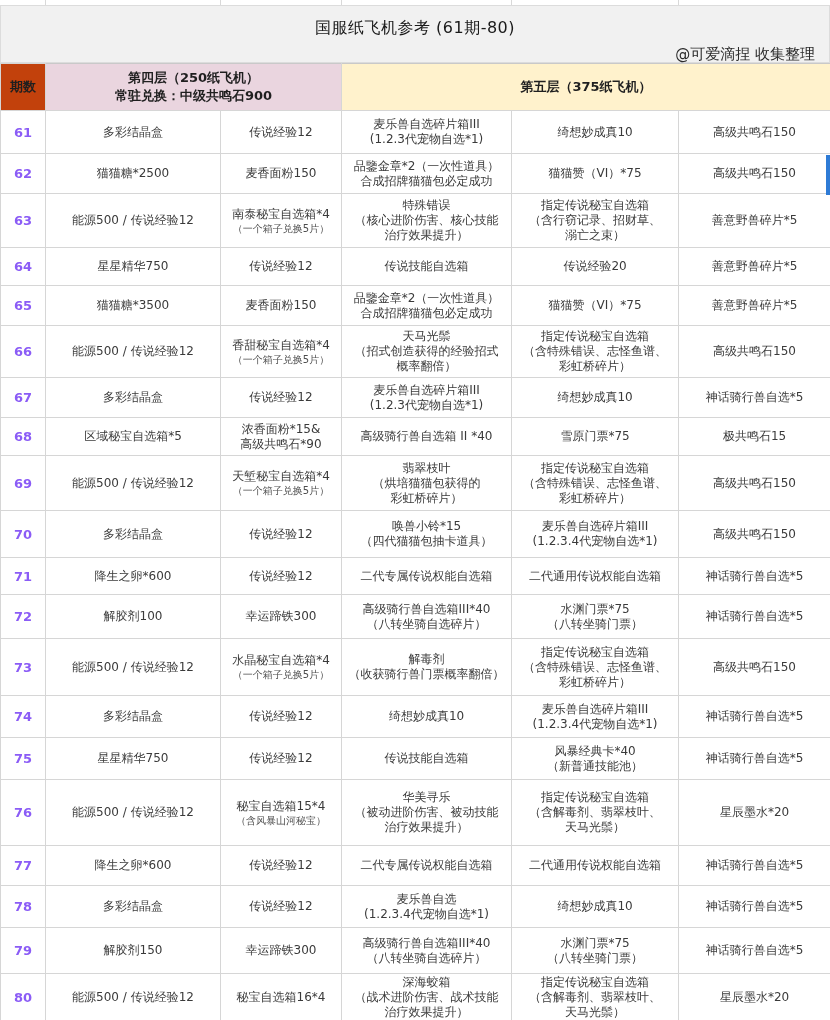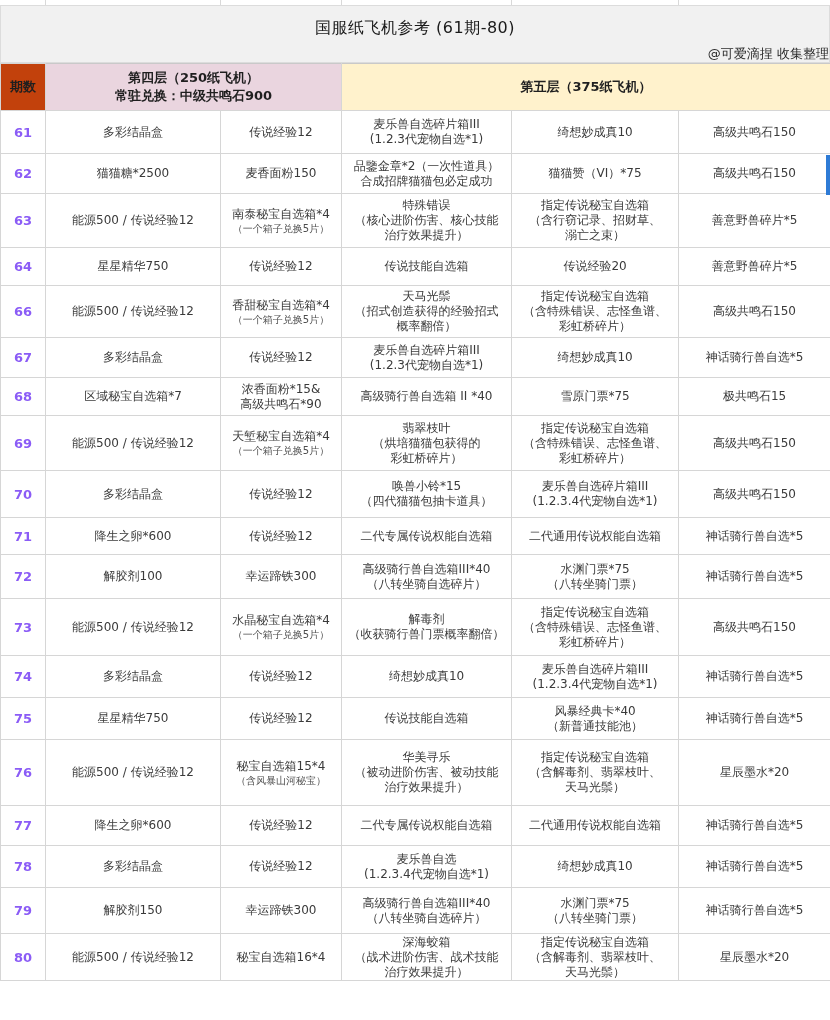--- a/index.html
+++ b/index.html
@@ -6,21 +6,21 @@
   html,body { width:830px; background:#ffffff; font-family:"DejaVu Sans","Liberation Sans",sans-serif; }
   .page { position:relative; width:830px; height:1020px; background:#ffffff; overflow:hidden; }
 
   
   .top-strip { position:absolute; top:0; left:0; width:830px; height:5px; background:#ffffff; }
   .top-strip .stub { position:absolute; top:0; width:1px; height:5px; background:#d9d9d9; }
 
   .title-block { position:absolute; top:5px; left:0; width:830px; height:58px;
                  background:#f1f1f1; border:1px solid #dcdcdc; }
   .title { text-align:center; font-size:16px; font-weight:normal; color:#1a1a1a; padding-top:12px; letter-spacing:0.5px; }
-  .credit { text-align:right; font-size:13px; color:#2b2b2b; padding-top:6px; }
+  .credit { text-align:right; font-size:15px; color:#2b2b2b; padding-right:14px; padding-top:6px; }
 
   table { position:absolute; top:63px; left:0; width:830px; border-collapse:collapse; table-layout:fixed; }
   td, th { border:1px solid #d6d6d6; vertical-align:middle; text-align:center; overflow:hidden; }
 
   thead tr { height:47px; }
   th { font-size:13px; font-weight:bold; color:#1f1f1f; }
   th.period-h { background:#c2410c; }
   th.tier4-h  { border-top:1px solid #c9c9c9; }
   th.tier5-h  { border-top:1px solid #c9c9c9; }
   .hline { line-height:18px; }
@@ -142,20 +142,39 @@
           <td>
             <div class="line">传说技能自选箱</div>
           </td>
           <td>
             <div class="line">传说经验20</div>
           </td>
           <td>
             <div class="line">善意野兽碎片*5</div>
           </td>
         </tr>
+        <tr style="height: 40px;">
+          <td class="period">65</td>
+          <td>
+            <div class="line">猫猫糖*3500</div>
+          </td>
+          <td>
+            <div class="line">麦香面粉150</div>
+          </td>
+          <td>
+            <div class="line">品鑒金章*2（一次性道具）</div>
+            <div class="line">合成招牌猫猫包必定成功</div>
+          </td>
+          <td>
+            <div class="line">猫猫赞（VI）*75</div>
+          </td>
+          <td>
+            <div class="line">善意野兽碎片*5</div>
+          </td>
+        </tr>
         <tr style="height: 52px;">
           <td class="period">66</td>
           <td>
             <div class="line">能源500 / 传说经验12</div>
           </td>
           <td>
             <div class="line">香甜秘宝自选箱*4</div>
             <div class="line small">（一个箱子兑换5片）</div>
           </td>
           <td>
@@ -187,21 +206,21 @@
           <td>
             <div class="line">绮想妙成真10</div>
           </td>
           <td>
             <div class="line">神话骑行兽自选*5</div>
           </td>
         </tr>
         <tr style="height: 38px;">
           <td class="period">68</td>
           <td>
-            <div class="line">区域秘宝自选箱*7</div>
+            <div class="line">区域秘宝自选箱*5</div>
           </td>
           <td>
             <div class="line">浓香面粉*15&amp;</div>
             <div class="line">高级共鸣石*90</div>
           </td>
           <td>
             <div class="line">高级骑行兽自选箱 II *40</div>
           </td>
           <td>
             <div class="line">雪原门票*75</div>

